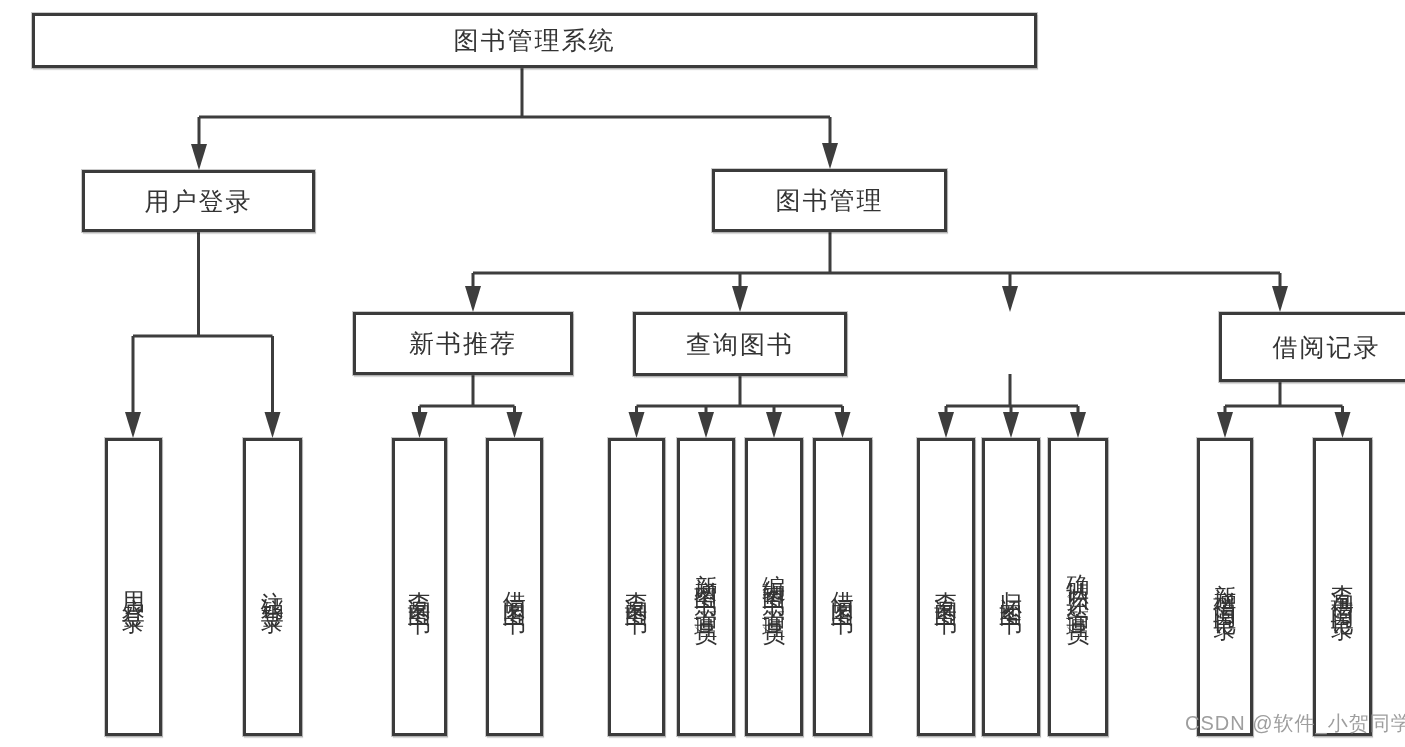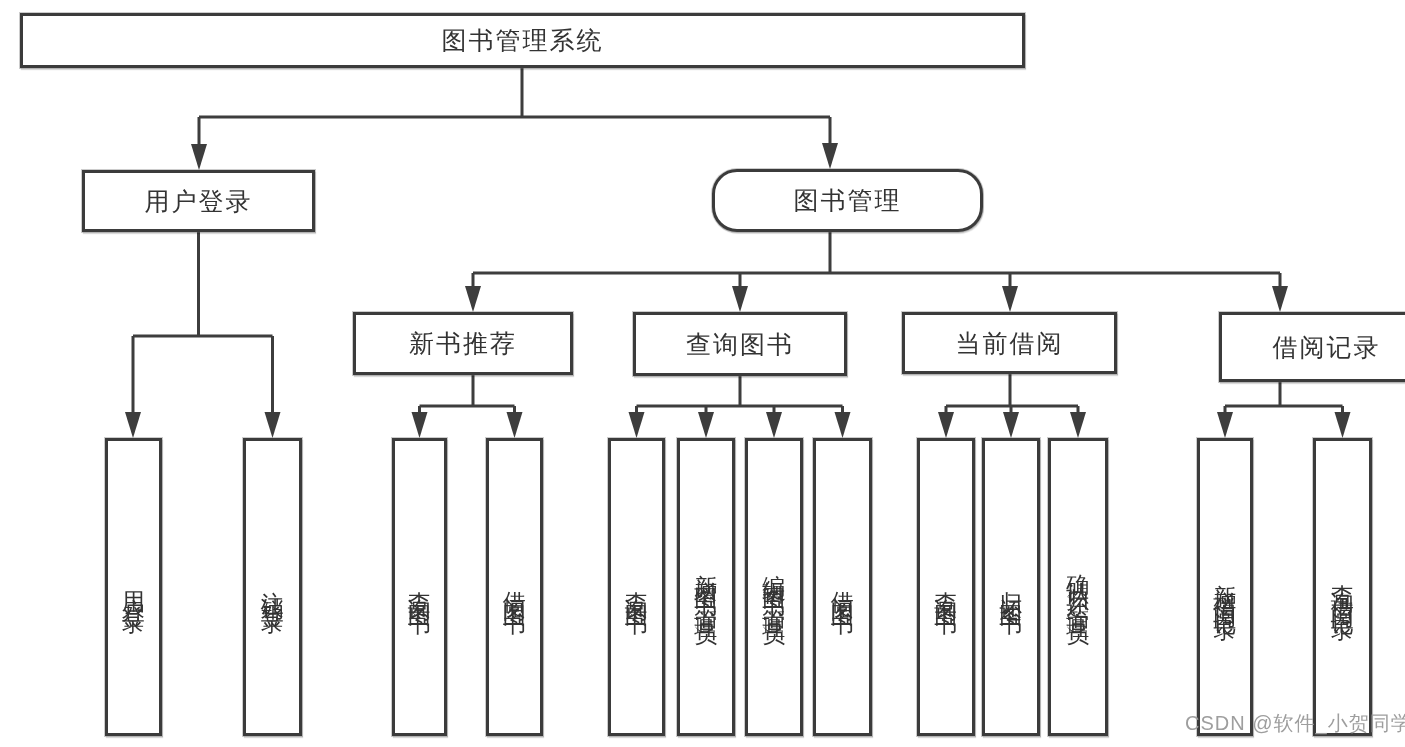--- a/index.html
+++ b/index.html
@@ -62,28 +62,27 @@
     <path class="wire" d="M1010 374 V406 M946 406 H1078 M946 406 V416 M1011 406 V416 M1078 406 V416"></path>
     <polygon class="head" points="946,438 938,412 954,412"></polygon>
     <polygon class="head" points="1011,438 1003,412 1019,412"></polygon>
     <polygon class="head" points="1078,438 1070,412 1086,412"></polygon>
 
     <path class="wire" d="M1280 375 V406 M1225 406 H1342.5 M1225 406 V416 M1342.5 406 V416"></path>
     <polygon class="head" points="1225,438 1217,412 1233,412"></polygon>
     <polygon class="head" points="1342.5,438 1334.5,412 1350.5,412"></polygon>
   </svg>
 
-  <div class="box" style="left:20px;top:13px;width:1005px;height:55px;">图书管理系统</div>
+  <div class="box" style="left:32px;top:13px;width:1005px;height:55px;">图书管理系统</div>
 
   <div class="box" style="left:82px;top:170px;width:233px;height:62px;">用户登录</div>
-  <div class="box" style="left:712px;top:169px;width:271px;height:63px;border-radius:25px;">图书管理</div>
+  <div class="box" style="left:712px;top:169px;width:235px;height:63px;">图书管理</div>
 
   <div class="box" style="left:353px;top:312px;width:220px;height:63px;">新书推荐</div>
   <div class="box" style="left:633px;top:312px;width:214px;height:64px;">查询图书</div>
-  <div class="box" style="left:902px;top:312px;width:215px;height:62px;">当前借阅</div>
   <div class="box" style="left:1219px;top:312px;width:215px;height:70px;">借阅记录</div>
 
   <div class="vbox" style="left:105px;top:438px;width:57px;height:298px;">
     <span>用户登录</span>
   </div>
   <div class="vbox" style="left:243px;top:438px;width:59px;height:298px;">
     <span>注销登录</span>
   </div>
 
   <div class="vbox" style="left:392px;top:438px;width:55px;height:298px;">

